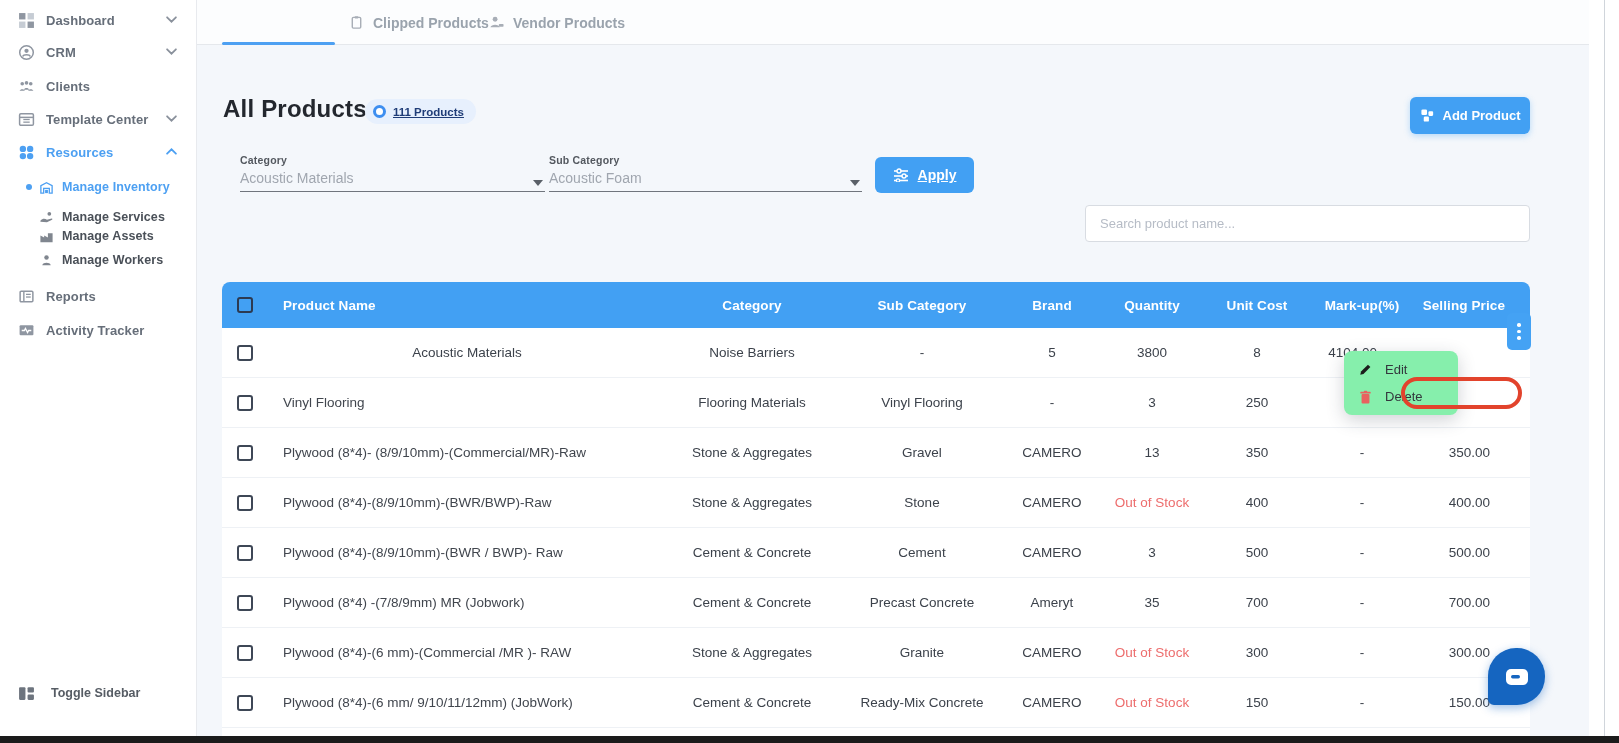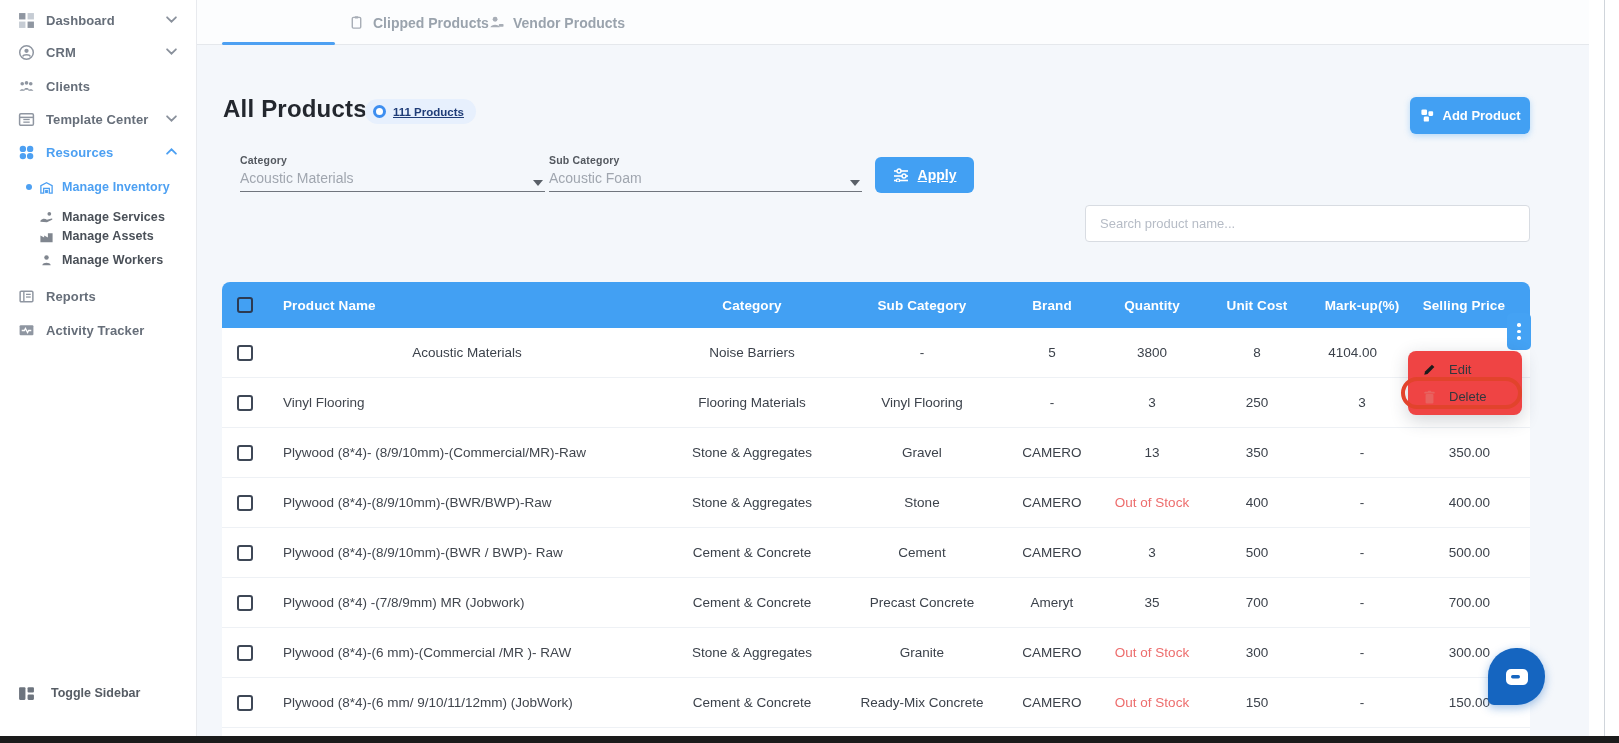--- a/index.html
+++ b/index.html
@@ -60,21 +60,21 @@
   .c-name { font-size:13.5px; color:#41464e; text-align:left; padding-left:16px; white-space:nowrap; overflow:hidden; }
   .c-price { font-size:13.5px; color:#3c424b; text-align:right; padding-right:40px; }
   .c-check { display:flex; justify-content:center; }
   .cb { width:16px; height:16px; border:2px solid #3e4756; border-radius:3px; background:#fff; cursor:pointer; }
   .cb-head { width:16px; height:16px; border:2px solid #2c3a52; border-radius:3px; background:transparent; cursor:pointer; }
   .cell-qty.oos { color:var(--oos); }
 
   
   .dots-btn { position:absolute; left:1507px; top:313px; width:24px; height:37px; background:#44a2f4; border:none; border-radius:5px; display:flex; flex-direction:column; align-items:center; justify-content:center; gap:3px; cursor:pointer; z-index:8; }
   .dots-btn i { width:3.5px; height:3.5px; border-radius:50%; background:#fff; }
-  .ctx-menu { position:absolute; left:1408px; top:351px; width:114px; background:#ef4444; border-radius:8px; box-shadow:0 5px 18px rgba(40,50,70,.22); padding:5px 0; z-index:20; }
+  .ctx-menu { position:absolute; left:1344px; top:351px; width:114px; background:#86efac; border-radius:8px; box-shadow:0 5px 18px rgba(40,50,70,.22); padding:5px 0; z-index:20; }
   .ctx-item { height:27px; display:flex; align-items:center; gap:13px; padding-left:15px; cursor:pointer; }
   .ctx-item .mlbl { font-size:13px; color:#33373d; }
   .annot-ring { position:absolute; left:1401px; top:377px; width:121px; height:32px; border:4px solid var(--annot); border-radius:16px; z-index:21; pointer-events:none; }
 
   
   .chat-fab { position:absolute; left:1488px; top:648px; width:57px; height:57px; background:var(--chat); border-radius:28px 28px 28px 6px; display:flex; align-items:center; justify-content:center; z-index:30; cursor:pointer; box-shadow:0 3px 10px rgba(21,101,192,.4); }
 
   
   .right-strip { position:absolute; right:0; top:0; bottom:0; width:30px; background:#ffffff; z-index:9; }
   .right-strip::after { content:''; position:absolute; left:15px; top:0; bottom:0; width:1px; background:#d0d5db; }

